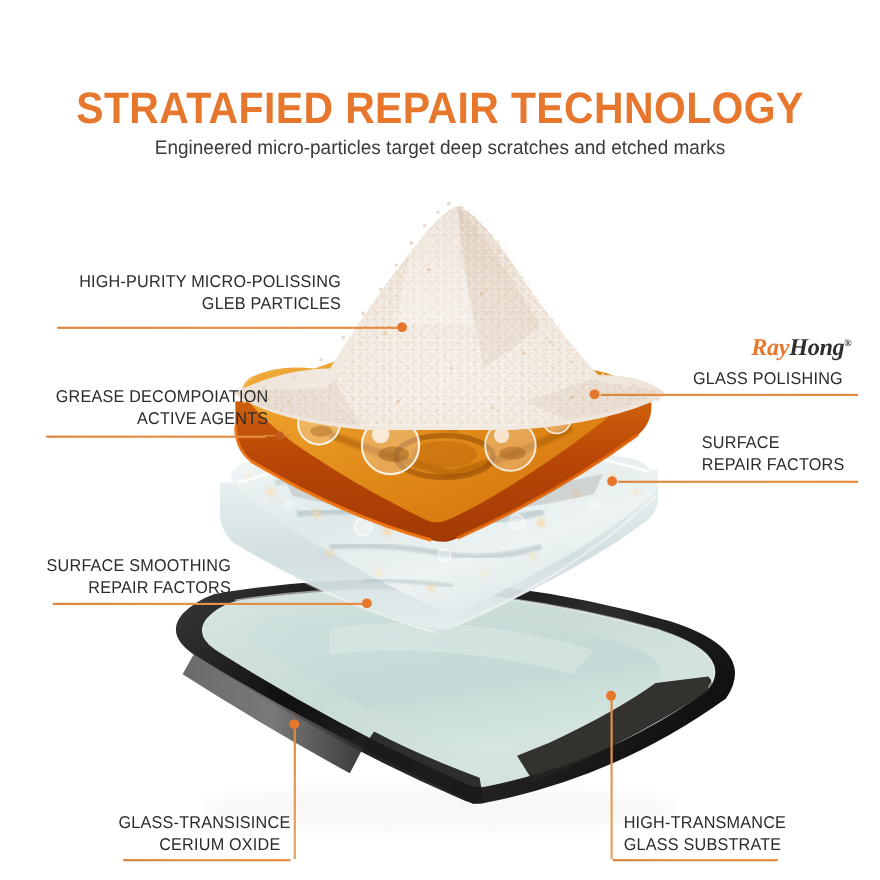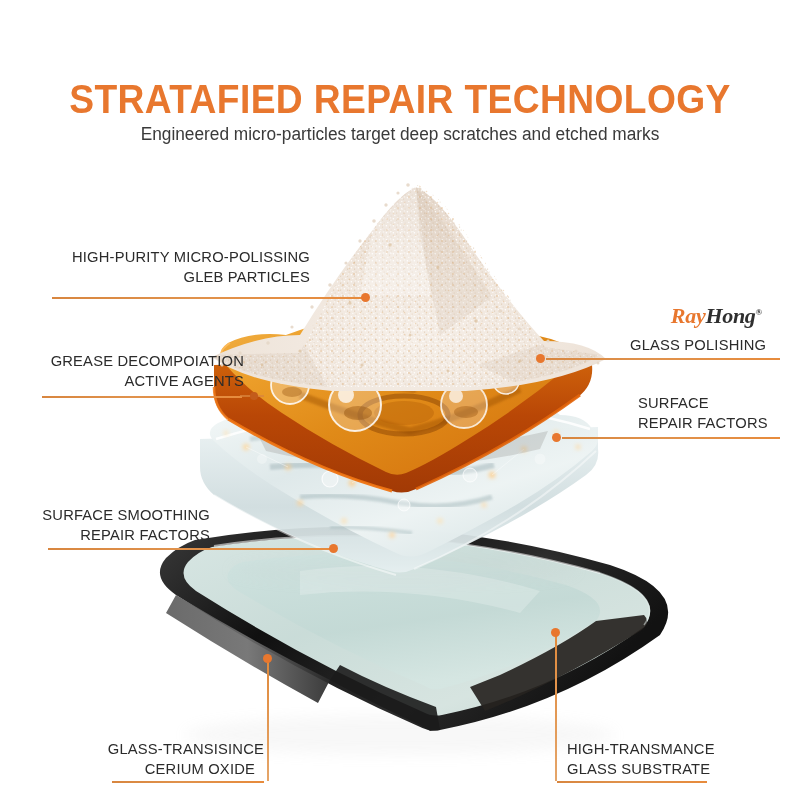--- a/index.html
+++ b/index.html
@@ -392,21 +392,21 @@
   </svg>
   <div class="dot dark" style="left:250px; top:357px;"></div>
 
   <div class="label r" style="left:30px; top:470px; width:180px;">
     <div>SURFACE SMOOTHING</div>
     <div>REPAIR FACTORS</div>
   </div>
   <div class="lead-h" style="left:48px; top:513px; width:286px;"></div>
   <div class="dot" style="left:329px; top:509px;"></div>
 
-  <div class="brand" style="left: 0px; top: 268px; width: 762px; text-align: right;">
+  <div class="brand" style="left: 12px; top: 268px; width: 762px; text-align: right;">
     <span class="ray">Ray</span><span class="hong">Hong</span><span class="reg">®</span>
   </div>
   <div class="label l" style="left:630px; top:300px; width:160px;">
     <div>GLASS POLISHING</div>
   </div>
   <div class="lead-h" style="left:546px; top:323px; width:234px;"></div>
   <div class="dot" style="left:536px; top:319px;"></div>
 
   <div class="label l" style="left:638px; top:358px; width:160px;">
     <div>SURFACE</div>

